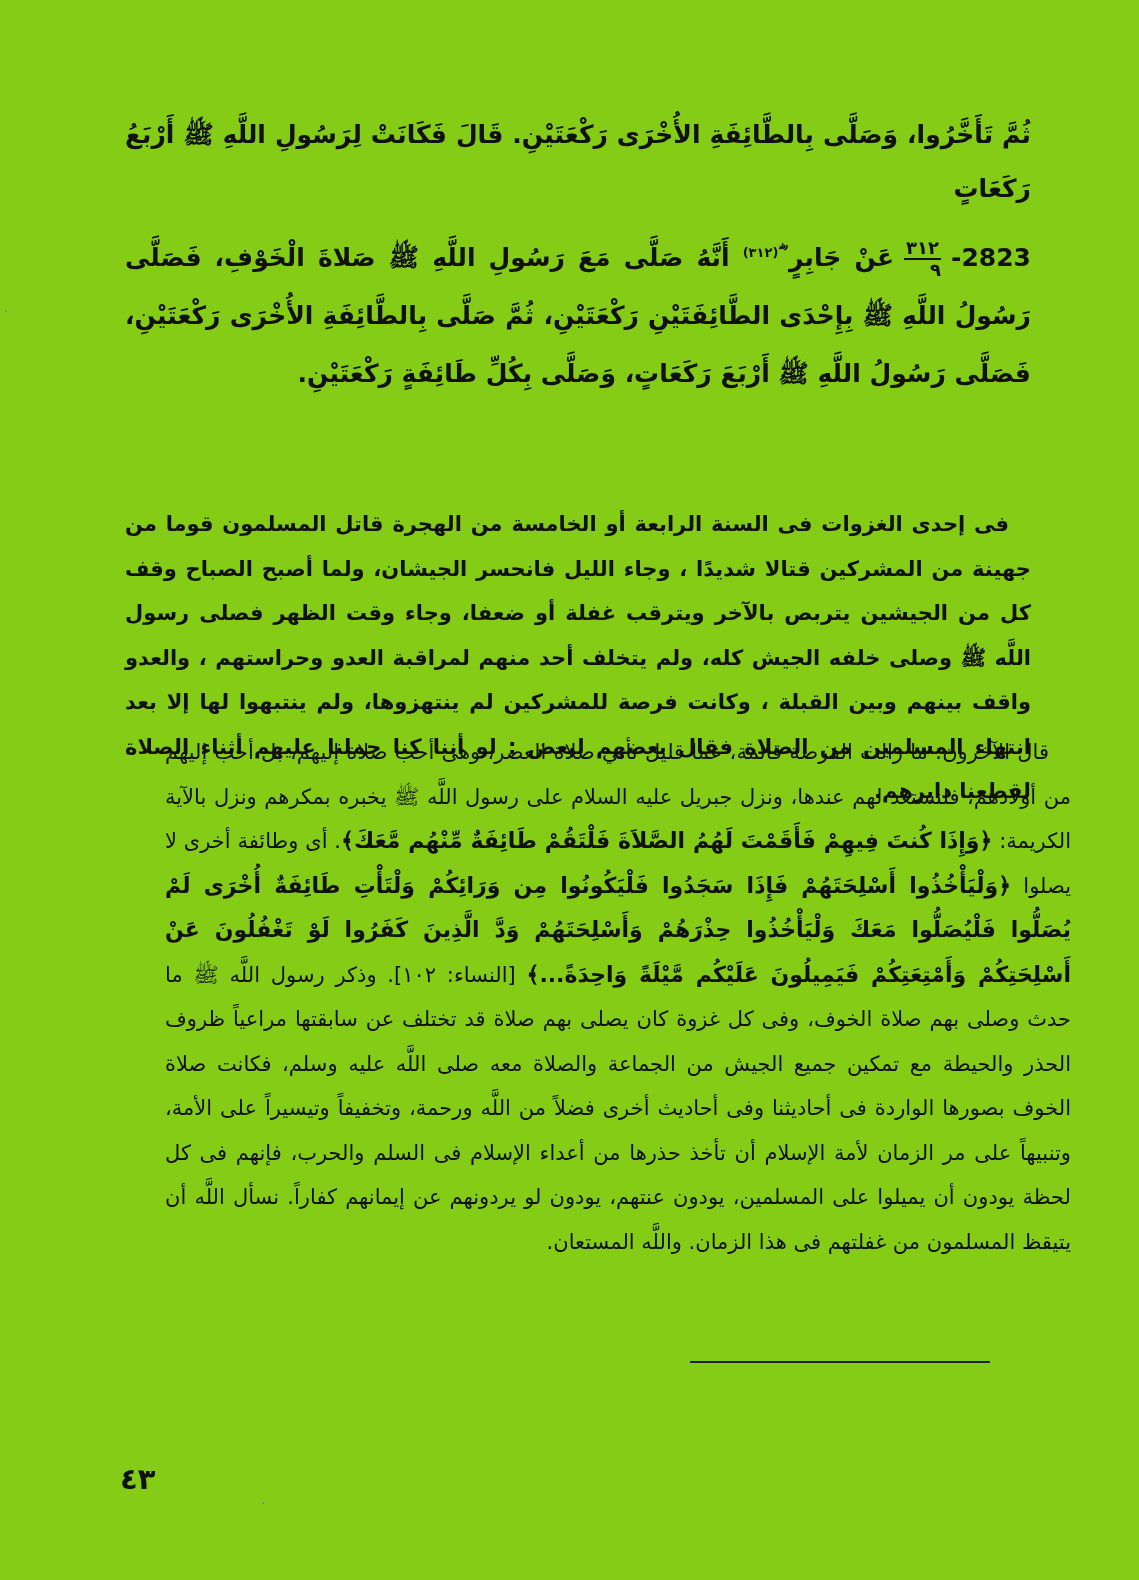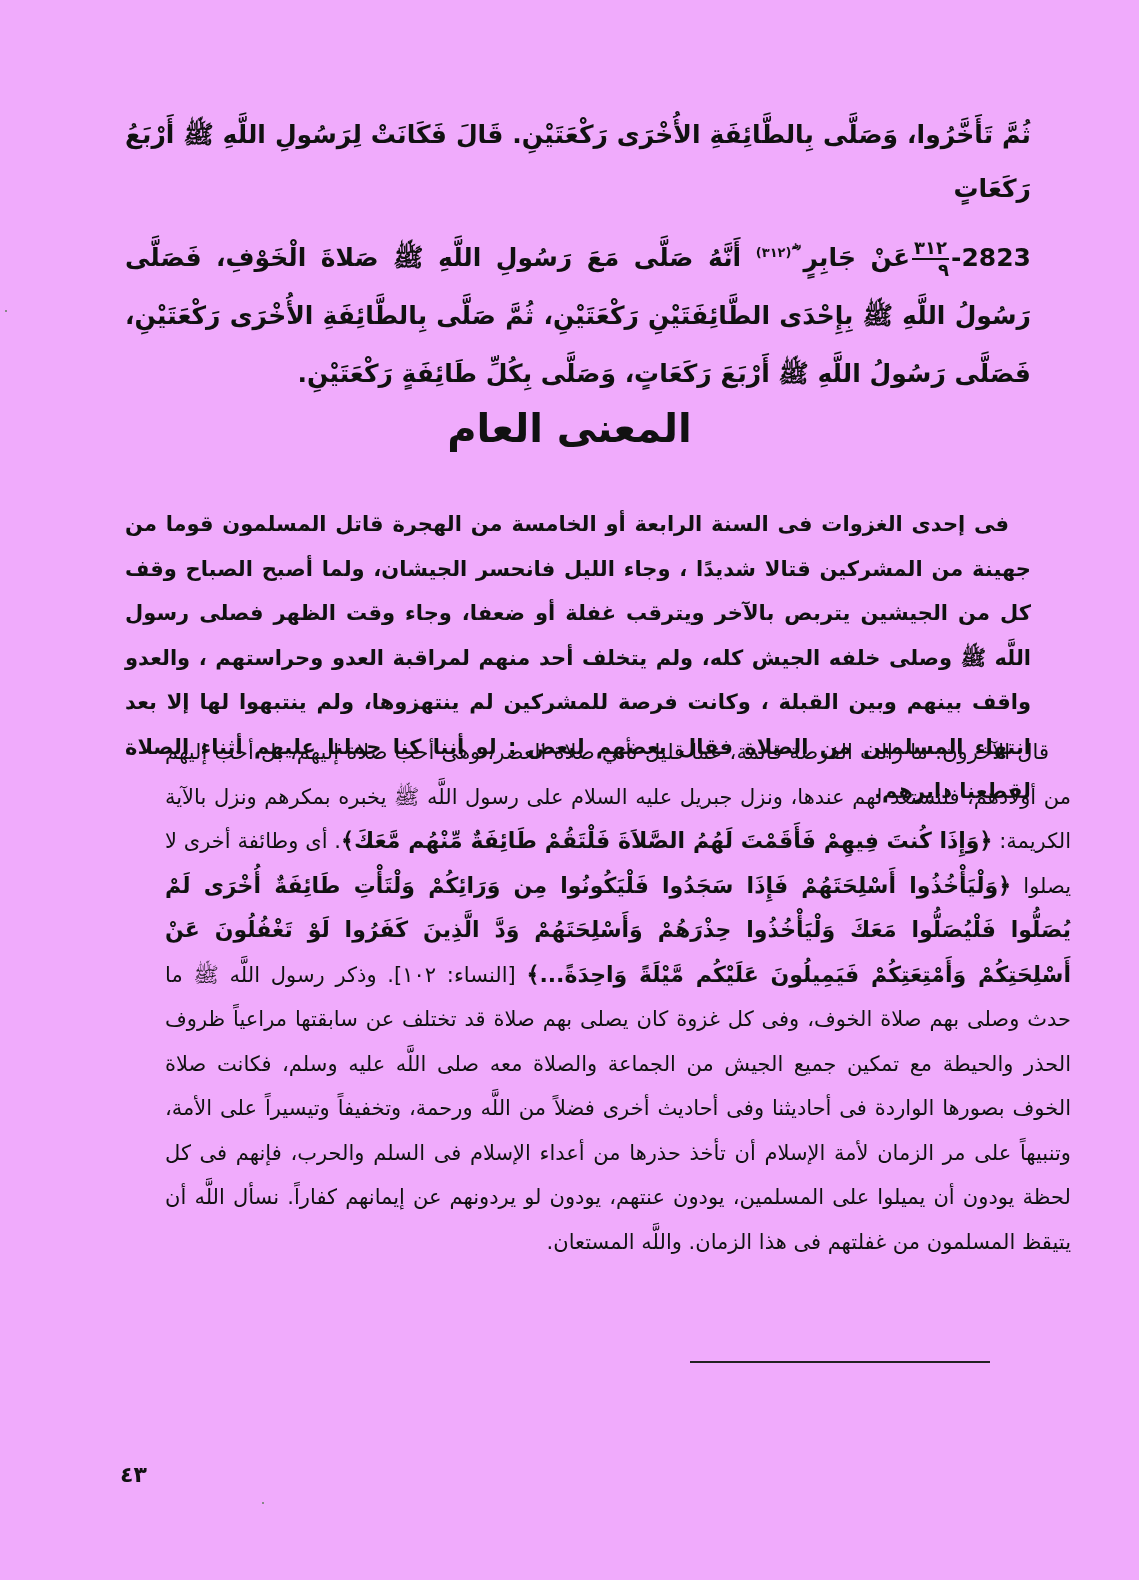--- a/index.html
+++ b/index.html
@@ -1,59 +1,58 @@
 <!DOCTYPE html>
 <html><head>
 <meta charset="utf-8">
 <style>
   html, body { margin: 0; padding: 0; background: #ffffff; }
   body { width: 1139px; height: 1580px; position: relative; overflow: hidden; color: #111; }
-  .page { position: absolute; left: 0; top: 0; width: 1139px; height: 1580px; background: #f0abfc; }
+  .page { position: absolute; left: 0; top: 0; width: 1139px; height: 1580px; background: #84cc16; }
   .ar { direction: rtl; unicode-bidi: isolate; text-align: justify; text-align-last: right; }
   .bold { font-family: "DejaVu Sans", sans-serif; font-weight: bold; }
   .reg { font-family: "DejaVu Sans", sans-serif; }
 
   .block { position: absolute; left: 125px; width: 906px; }
   .hadith-cont { top: 108px; font-size: 25px; line-height: 54px; }
   .hadith { top: 224px; font-size: 25px; line-height: 58px; }
   .hnum { font-weight: bold; }
-  .frac { display: inline-block; vertical-align: middle; text-align: center; line-height: 1; margin: 0 2px; font-size: 18px; }
+  .frac { display: inline-block; vertical-align: middle; text-align: center; line-height: 1; margin: 0 10px; font-size: 18px; }
   .frac .num { display: block; border-bottom: 2px solid #111; padding: 0 2px 1px; }
   .frac .den { display: block; padding-top: 1px; }
   sup.fn { font-size: 13px; vertical-align: super; }
 
   .section-title { position: absolute; top: 405px; left: 0; width: 1139px; text-align: center; font-size: 40px; font-weight: bold; font-family: "DejaVu Sans", sans-serif; direction: rtl; }
 
   .para1 { top: 502px; font-size: 21px; line-height: 44.5px; font-weight: bold; }
   .para2 { top: 730px; font-size: 21px; line-height: 44.5px; margin-left: 40px; }
   .indent { display: inline-block; width: 22px; }
   .quran { font-weight: bold; font-size: 22px; }
 
   .fn-rule { position: absolute; top: 1361px; left: 690px; width: 300px; height: 0; border-top: 2px solid #222; }
   .footnote { top: 1370px; font-size: 16px; line-height: 28px; font-weight: bold; }
   .footnote .l2 { padding-right: 28px; }
 
-  .page-number { position: absolute; top: 1462px; left: 120px; font-size: 22px; font-weight: bold; font-family: "DejaVu Sans", sans-serif; direction: rtl; }
+  .page-number { position: absolute; top: 1462px; left: 120px; font-size: 29px; font-weight: bold; font-family: "DejaVu Sans", sans-serif; direction: rtl; }
   .speck { position: absolute; width: 2px; height: 2px; background: #888; }
 </style>
 </head>
 <body>
 
 <div class="page">
 
   <div class="block ar bold hadith-cont">
     <div>ثُمَّ تَأَخَّرُوا، وَصَلَّى بِالطَّائِفَةِ الأُخْرَى رَكْعَتَيْنِ. قَالَ فَكَانَتْ لِرَسُولِ اللَّهِ ﷺ أَرْبَعُ رَكَعَاتٍ</div>
   </div>
 
   <div class="block ar bold hadith">
     <span class="hnum">2823-</span><span class="frac"><span class="num">٣١٢</span><span class="den">٩</span></span><span>عَنْ جَابِرٍ ؓ</span><sup class="fn">(٣١٢)</sup>
     <span>أَنَّهُ صَلَّى مَعَ رَسُولِ اللَّهِ ﷺ صَلاةَ الْخَوْفِ، فَصَلَّى رَسُولُ اللَّهِ ﷺ بِإِحْدَى الطَّائِفَتَيْنِ رَكْعَتَيْنِ، ثُمَّ صَلَّى بِالطَّائِفَةِ الأُخْرَى رَكْعَتَيْنِ، فَصَلَّى رَسُولُ اللَّهِ ﷺ أَرْبَعَ رَكَعَاتٍ، وَصَلَّى بِكُلِّ طَائِفَةٍ رَكْعَتَيْنِ.</span>
   </div>
 
-  <div class="section-title">المعنى العام</div>
 
   <div class="block ar reg para1">
     <span class="indent"></span><span>فى إحدى الغزوات فى السنة الرابعة أو الخامسة من الهجرة قاتل المسلمون قوما من جهينة من المشركين قتالا شديدًا ، وجاء الليل فانحسر الجيشان، ولما أصبح الصباح وقف كل من الجيشين يتربص بالآخر ويترقب غفلة أو ضعفا، وجاء وقت الظهر فصلى رسول اللَّه ﷺ وصلى خلفه الجيش كله، ولم يتخلف أحد منهم لمراقبة العدو وحراستهم ، والعدو واقف بينهم وبين القبلة ، وكانت فرصة للمشركين لم ينتهزوها، ولم ينتبهوا لها إلا بعد انتهاء المسلمين من الصلاة فقال بعضهم لبعض : لو أننا كنا حملنا عليهم أثناء الصلاة لقطعنا دابرهم.</span>
   </div>
 
   <div class="block ar reg para2">
     <span class="indent"></span><span>قال الآخرون: ما زالت الفرصة قائمة، عما قليل تأتي صلاة العصر، وهى أحب صلاة إليهم، بل أحب إليهم من أولادهم، فلنستعد لهم عندها، ونزل جبريل عليه السلام على رسول اللَّه ﷺ يخبره بمكرهم ونزل بالآية الكريمة: </span><span class="quran">﴿وَإِذَا كُنتَ فِيهِمْ فَأَقَمْتَ لَهُمُ الصَّلاَةَ فَلْتَقُمْ طَائِفَةٌ مِّنْهُم مَّعَكَ﴾</span><span>. أى وطائفة أخرى لا يصلوا </span><span class="quran">﴿وَلْيَأْخُذُوا أَسْلِحَتَهُمْ فَإِذَا سَجَدُوا فَلْيَكُونُوا مِن وَرَائِكُمْ وَلْتَأْتِ طَائِفَةٌ أُخْرَى لَمْ يُصَلُّوا فَلْيُصَلُّوا مَعَكَ وَلْيَأْخُذُوا حِذْرَهُمْ وَأَسْلِحَتَهُمْ وَدَّ الَّذِينَ كَفَرُوا لَوْ تَغْفُلُونَ عَنْ أَسْلِحَتِكُمْ وَأَمْتِعَتِكُمْ فَيَمِيلُونَ عَلَيْكُم مَّيْلَةً وَاحِدَةً...﴾</span><span> [النساء: ١٠٢]. </span><span>وذكر رسول اللَّه ﷺ ما حدث وصلى بهم صلاة الخوف، وفى كل غزوة كان يصلى بهم صلاة قد تختلف عن سابقتها مراعياً ظروف الحذر والحيطة مع تمكين جميع الجيش من الجماعة والصلاة معه صلى اللَّه عليه وسلم، فكانت صلاة الخوف بصورها الواردة فى أحاديثنا وفى أحاديث أخرى فضلاً من اللَّه ورحمة، وتخفيفاً وتيسيراً على الأمة، وتنبيهاً على مر الزمان لأمة الإسلام أن تأخذ حذرها من أعداء الإسلام فى السلم والحرب، فإنهم فى كل لحظة يودون أن يميلوا على المسلمين، يودون عنتهم، يودون لو يردونهم عن إيمانهم كفاراً. نسأل اللَّه أن يتيقظ المسلمون من غفلتهم فى هذا الزمان. واللَّه المستعان.</span>
   </div>
 
   <div class="fn-rule"></div>

